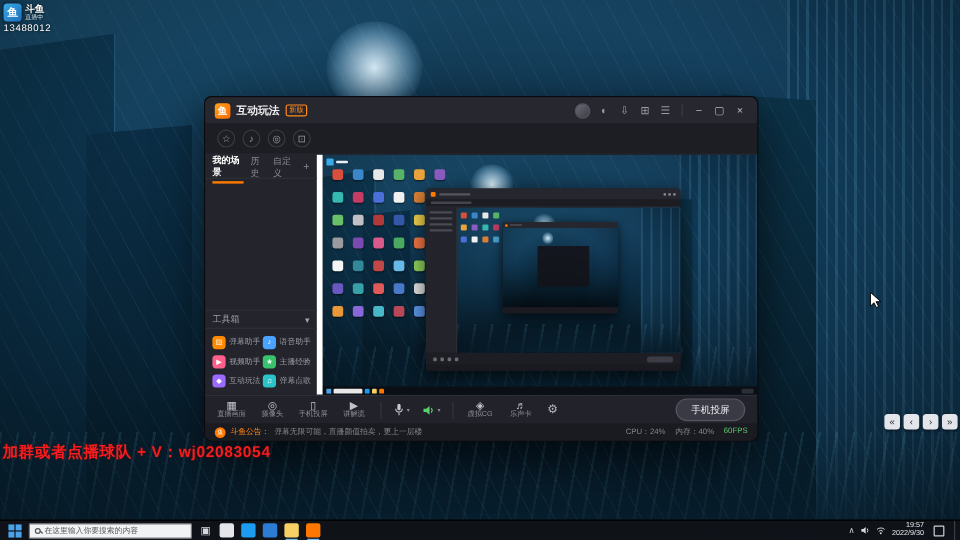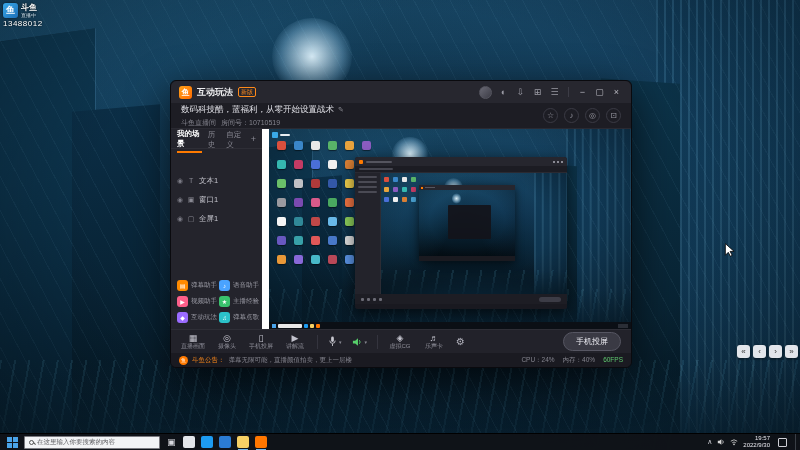--- a/index.html
+++ b/index.html
@@ -64,21 +64,21 @@
   .info-left { flex:1; min-width:0; }
   .info-title-row { display:flex; align-items:center; gap:4px; }
   .info-title { font-size:8.5px; color:#e2e2e8; max-width:230px; white-space:nowrap; overflow:hidden; text-overflow:ellipsis; }
   .edit-icon { font-size:7px; color:#8a8a92; }
   .info-sub { font-size:7px; color:#84848e; margin-top:2px; display:flex; gap:5px; align-items:center; }
   .info-icons { display:flex; gap:6px; }
   .info-icon { width:15px; height:15px; border:1px solid #3a3a44; border-radius:50%; color:#9a9aa4;
     font-size:8px; display:flex; align-items:center; justify-content:center; }
 
   .appbody { flex:1; display:flex; min-height:0; }
-  .sidebar { width:98px; background:#24242c; border-right:7px solid #ffffff; display:flex; flex-direction:column;gap:22px; }
+  .sidebar { width:98px; background:#24242c; border-right:5px solid #ffffff; display:flex; flex-direction:column; }
   .tabs { display:flex; align-items:center; gap:6px; padding:0 6px; height:20px; border-bottom:1px solid #2e2e36; }
   .tab { font-size:7.5px; color:#8a8a94; padding:4px 0 2px; }
   .tab.active { color:#fff; font-weight:bold; border-bottom:2px solid #ff7a00; }
   .tab-add { margin-left:auto; color:#8a8a94; font-size:9px; }
   .scene-row { display:flex; align-items:center; gap:4px; height:19px; padding:0 6px; font-size:7.5px; color:#c4c4cc; }
   .scene-eye { color:#7a7a84; font-size:7px; }
   .scene-type { color:#8a8a94; font-size:7px; width:8px; text-align:center; }
   .sb-spacer { flex:1; }
   .tools-header { display:flex; align-items:center; justify-content:space-between; font-size:7.5px; color:#a0a0aa;
     padding:0 6px; height:16px; border-top:1px solid #2e2e36; border-bottom:1px solid #2e2e36; }
@@ -229,65 +229,42 @@
         </span>
       <div class="tb-divider"></div>
       <span id="win-controls" style="display:flex;gap:4px;align-items:center;">
           <span class="winctl">−</span>
           <span class="winctl">▢</span>
           <span class="winctl">×</span>
         </span>
     </div>
 
     <div class="infobar">
-      <div class="info-left">
-        <div class="info-title-row">
-          <span class="info-title">数码科技酷，蓝福利，从零开始设置战术</span>
-          <span class="edit-icon">✎</span>
-        </div>
-        <div class="info-sub">
-          <span>斗鱼直播间</span>
-          <span>房间号：10710519</span>
-        </div>
-      </div>
       <div class="info-icons" id="info-icons">
           <span class="info-icon">☆</span>
           <span class="info-icon">♪</span>
           <span class="info-icon">◎</span>
           <span class="info-icon">⊡</span>
         </div>
     </div>
 
     <div class="appbody">
 
       <div class="sidebar">
         <div class="tabs" id="scene-tabs">
             <span class="tab active">我的场景</span>
             <span class="tab">历史</span>
             <span class="tab">自定义</span>
             <span class="tab-add">+</span>
           </div>
-        <div id="scene-list">
-            <div class="scene-row">
-              <span class="scene-eye">◉</span>
-              <span class="scene-type">T</span>
-              <span>文本1</span>
-            </div>
-            <div class="scene-row">
-              <span class="scene-eye">◉</span>
-              <span class="scene-type">▣</span>
-              <span>窗口1</span>
-            </div>
-            <div class="scene-row">
-              <span class="scene-eye">◉</span>
-              <span class="scene-type">▢</span>
-              <span>全屏1</span>
-            </div>
-          </div>
         <div class="sb-spacer"></div>
+        <div class="tools-header">
+          <span>工具箱</span>
+          <span>▾</span>
+        </div>
         <div class="tools-grid" id="tools-grid">
             <div class="tool">
               <span class="tool-icon" style="background: rgb(255, 138, 0);">▤</span>
               <span class="tool-label">弹幕助手</span>
             </div>
             <div class="tool">
               <span class="tool-icon" style="background: rgb(74, 163, 255);">♪</span>
               <span class="tool-label">语音助手</span>
             </div>
             <div class="tool">
@@ -502,20 +479,21 @@
       <span class="ann-prefix">斗鱼公告：</span>
       <span class="ann-text">弹幕无限可能，直播颜值拍卖，更上一层楼</span>
       <span class="stats" id="stats">
           <span>CPU：24%</span>
           <span>内存：40%</span>
           <span>60FPS</span>
         </span>
     </div>
   </div>
 
+  <div class="redtext">加群或者点播球队 + V：wj02083054</div>
 
   <div class="floatnav" id="floatnav">
       <div class="fnav-btn">«</div>
       <div class="fnav-btn">‹</div>
       <div class="fnav-btn">›</div>
       <div class="fnav-btn">»</div>
     </div>
 
   <svg class="cursor" width="12" height="14" viewBox="0 0 9 12">
     <polygon points="0.5,0.5 0.5,10.5 3,8 4.8,11.4 6.4,10.6 4.6,7.2 8,7.2" fill="#fff" stroke="#000" stroke-width="0.7"></polygon>

